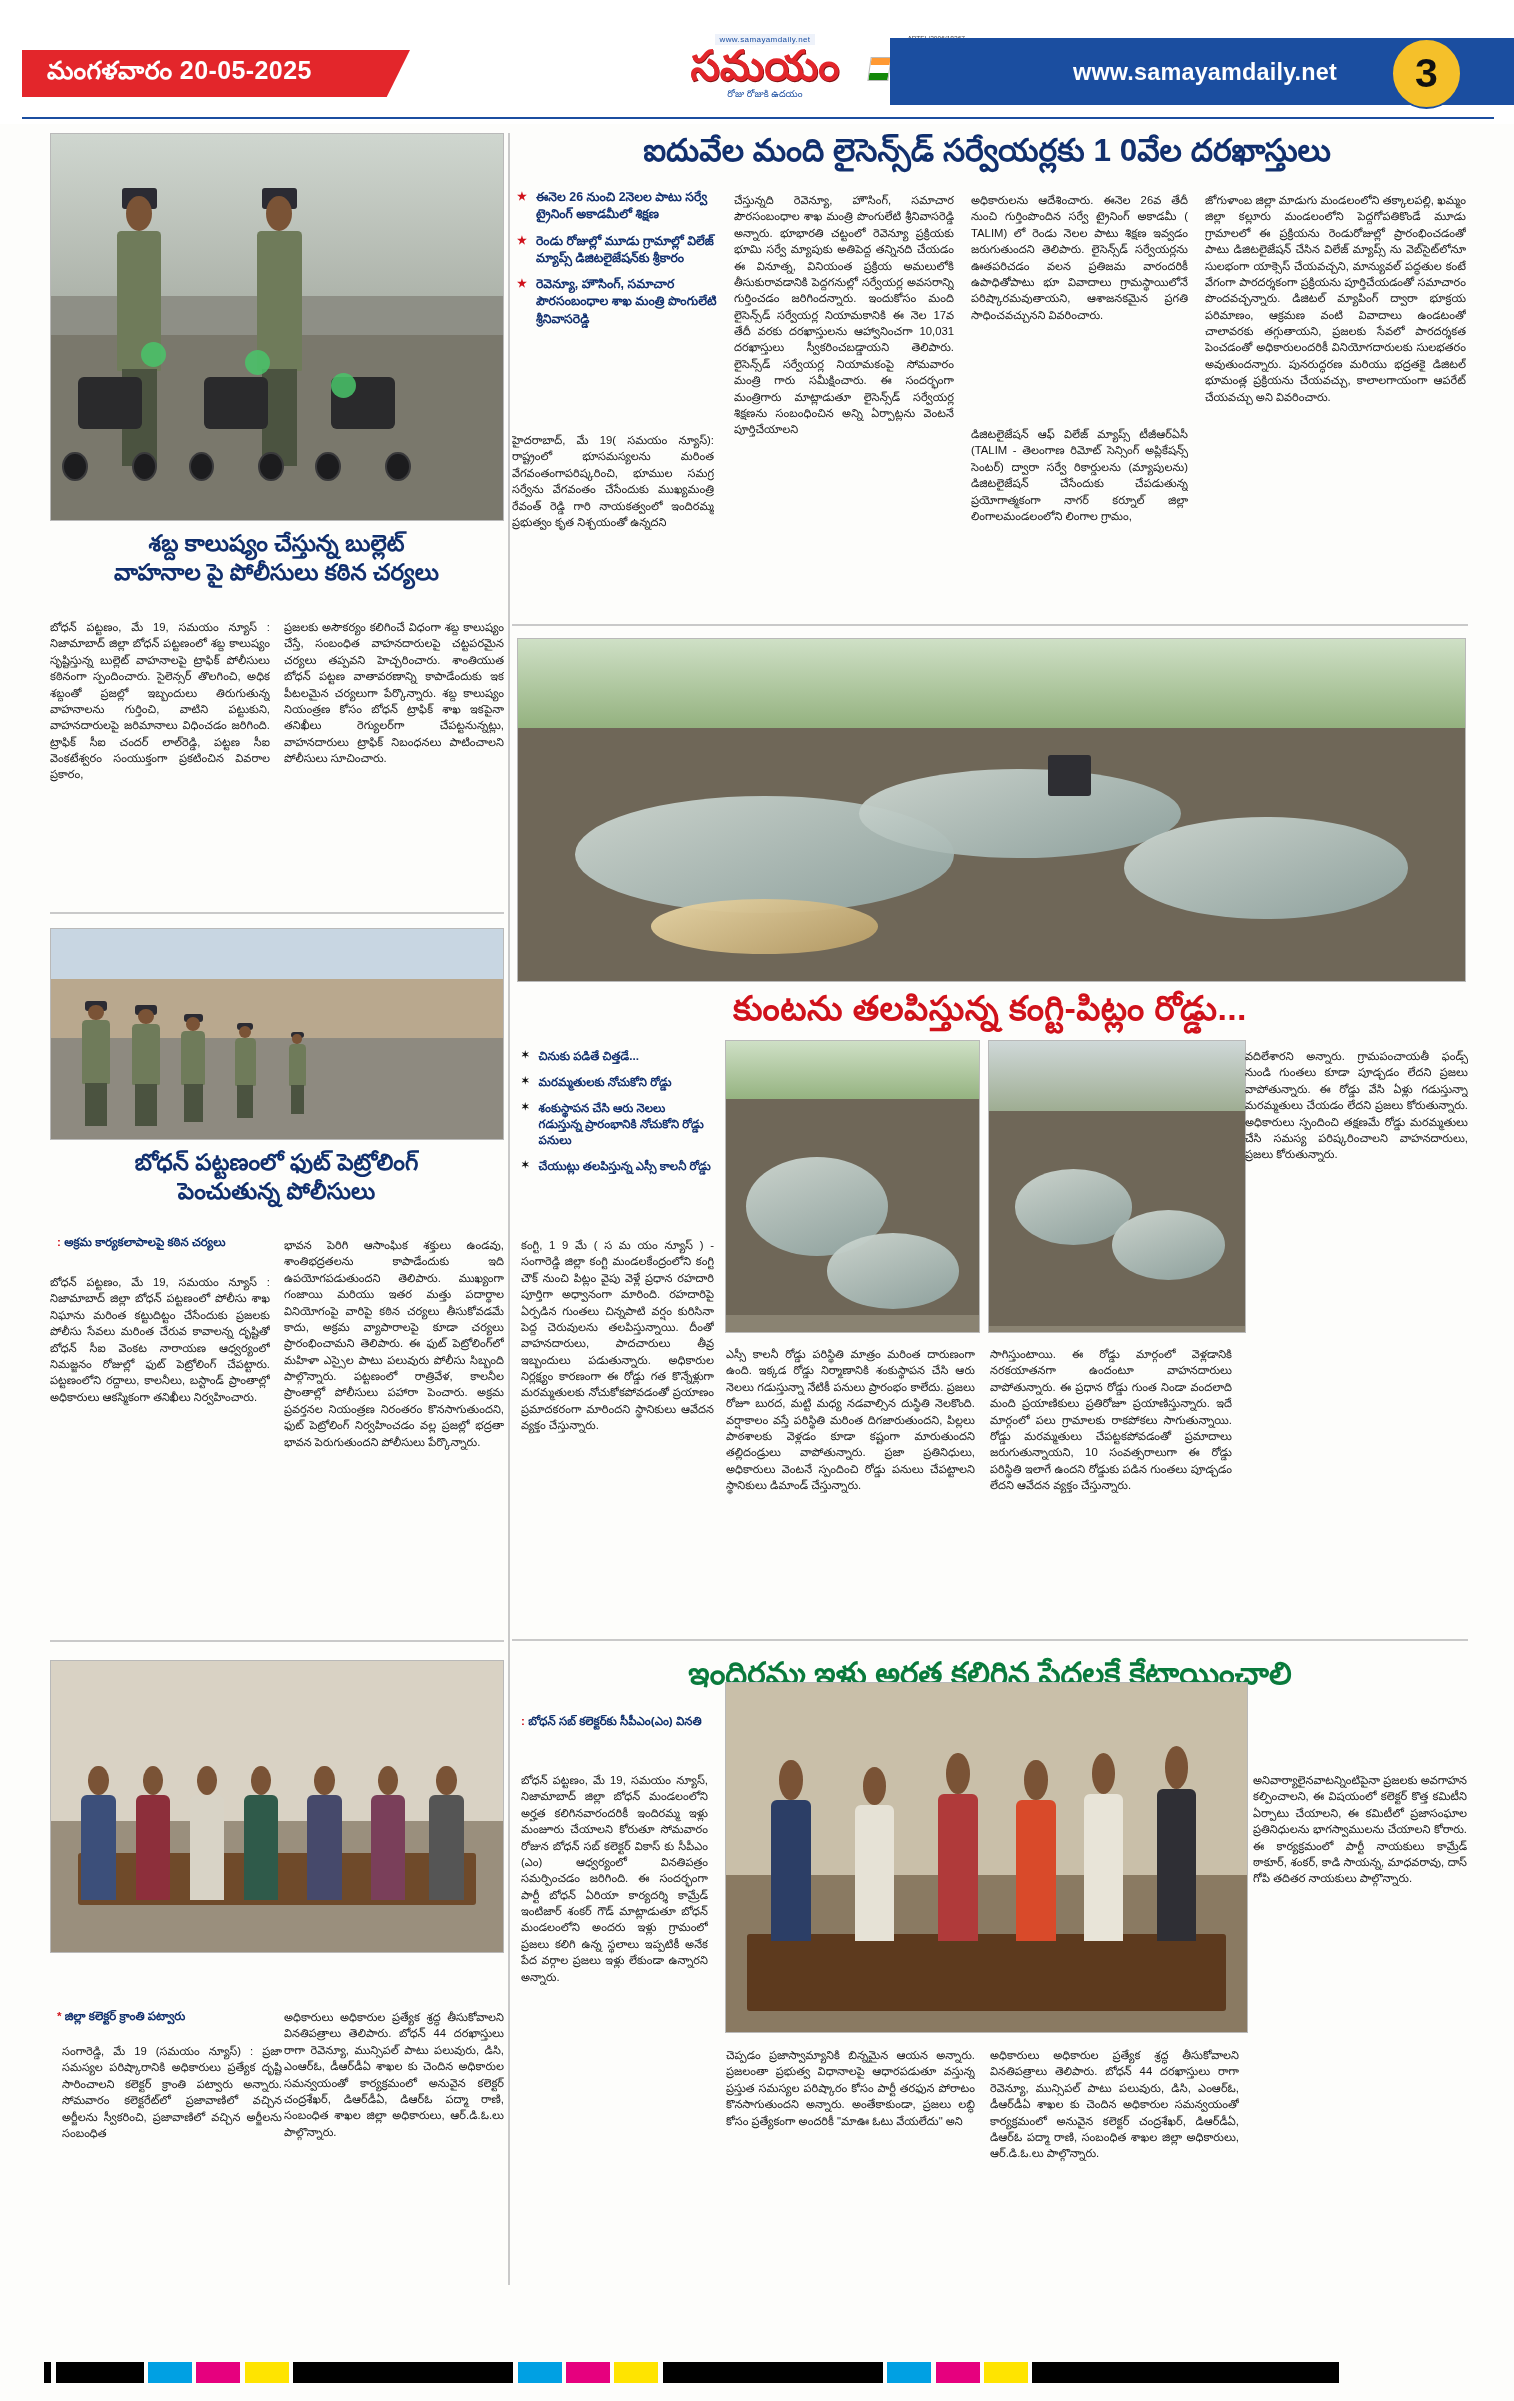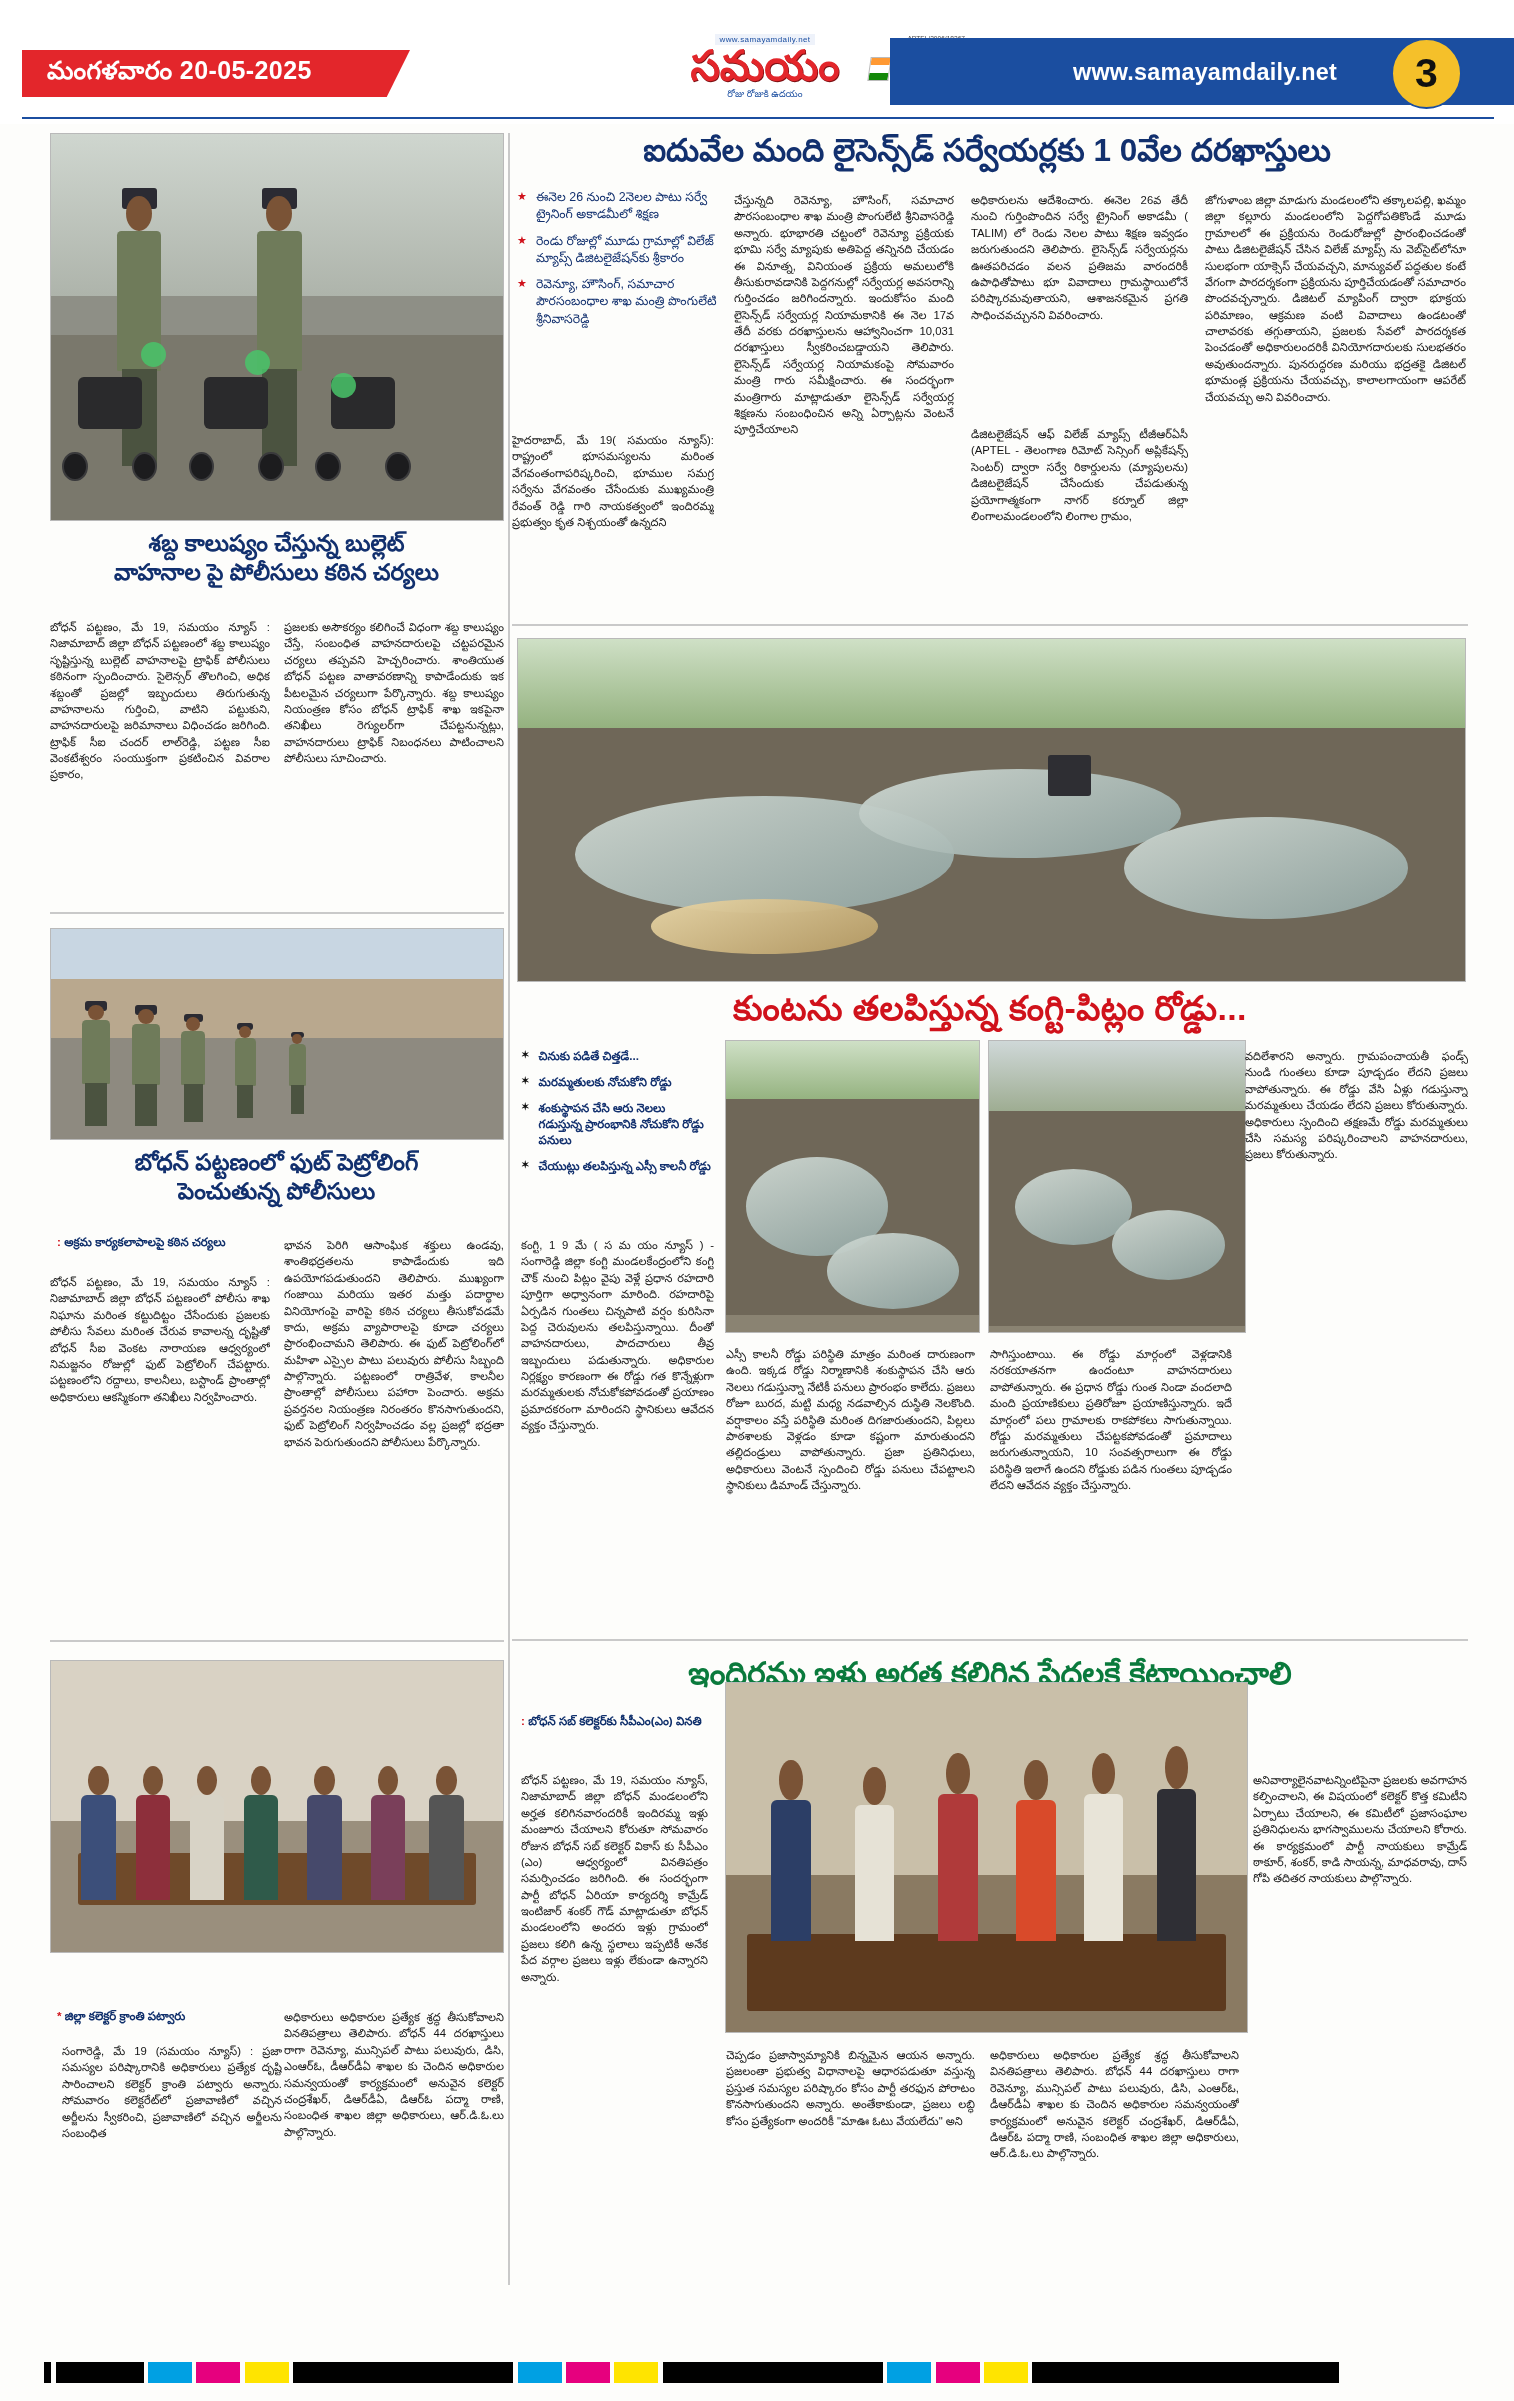--- a/index.html
+++ b/index.html
@@ -29,21 +29,21 @@
 
   .photo{position:absolute;box-sizing:border-box;overflow:hidden;}
 
   
   .hl-blue{color:#12306e;font-weight:bold;}
   .hl-red{color:#d0121b;font-weight:bold;}
   .hl-green{color:#0a7a3c;font-weight:bold;}
 
   .body-txt{font-size:11.3px;line-height:1.45;color:#141414;text-align:justify;}
   .kicker{font-size:11.7px;font-weight:bold;color:#0f2f6b;line-height:1.4;}
-  .bullets li{font-size:12.4px;font-weight:normal;color:#12306e;line-height:1.4;margin-bottom:8.8px;list-style:none;position:relative;padding-left:19px;}
+  .bullets li{font-size:12.4px;font-weight:bold;color:#12306e;line-height:1.4;margin-bottom:8.8px;list-style:none;position:relative;padding-left:19px;}
   .bullets li:before{content:"★";position:absolute;left:0;top:0;color:#d0121b;font-size:11px;}
   .bullets{margin:0;padding:0;}
   .bullets2 li{font-size:11.7px;font-weight:bold;color:#12306e;line-height:1.35;margin-bottom:10.2px;list-style:none;position:relative;padding-left:17.6px;}
   .bullets2 li:before{content:"✶";position:absolute;left:0;top:0;color:#111;font-size:10.2px;}
   .bullets2{margin:0;padding:0;}
 
   .col{position:absolute;box-sizing:border-box;}
 
   
   .p1{background:#7d7a6d;}
@@ -161,21 +161,21 @@
     <ul class="bullets">
       <li>ఈనెల 26 నుంచి 2నెలల పాటు సర్వే ట్రైనింగ్ అకాడమీలో శిక్షణ</li>
       <li>రెండు రోజుల్లో మూడు గ్రామాల్లో విలేజ్ మ్యాప్స్ డిజిటలైజేషన్‌కు శ్రీకారం</li>
       <li>రెవెన్యూ, హౌసింగ్, సమాచార పౌరసంబంధాల శాఖ మంత్రి పొంగులేటి శ్రీనివాసరెడ్డి</li>
     </ul>
   </div>
 
   <div class="col body-txt" style="left:512px;top:432px;width:202px;height:205px;overflow:hidden;">హైదరాబాద్, మే 19( సమయం న్యూస్): రాష్ట్రంలో భూసమస్యలను మరింత వేగవంతంగాపరిష్కరించి, భూముల సమగ్ర సర్వేను వేగవంతం చేసేందుకు ముఖ్యమంత్రి రేవంత్ రెడ్డి గారి నాయకత్వంలో ఇందిరమ్మ ప్రభుత్వం కృత నిశ్చయంతో ఉన్నదని</div>
   <div class="col body-txt" style="left:734px;top:192px;width:220px;height:445px;overflow:hidden;">చేస్తున్నది రెవెన్యూ, హౌసింగ్, సమాచార పౌరసంబంధాల శాఖ మంత్రి పొంగులేటి శ్రీనివాసరెడ్డి అన్నారు. భూభారతి చట్టంలో రెవెన్యూ ప్రక్రియకు భూమి సర్వే మ్యాపుకు అతిపెద్ద తన్నినది చేయడం ఈ వినూత్న, వినియంత ప్రక్రియ అమలులోకి తీసుకురావడానికి పెద్దగనుల్లో సర్వేయర్ల అవసరాన్ని గుర్తించడం జరిగిందన్నారు. ఇందుకోసం మంది లైసెన్స్‌డ్ సర్వేయర్ల నియామకానికి ఈ నెల 17వ తేదీ వరకు దరఖాస్తులను ఆహ్వానించగా 10,031 దరఖాస్తులు స్వీకరించబడ్డాయని తెలిపారు. లైసెన్స్‌డ్ సర్వేయర్ల నియామకంపై సోమవారం మంత్రి గారు సమీక్షించారు. ఈ సందర్భంగా మంత్రిగారు మాట్లాడుతూ లైసెన్స్‌డ్ సర్వేయర్ల శిక్షణను సంబంధించిన అన్ని ఏర్పాట్లను వెంటనే పూర్తిచేయాలని</div>
   <div class="col body-txt" style="left:971px;top:192px;width:217px;height:220px;overflow:hidden;">అధికారులను ఆదేశించారు. ఈనెల 26వ తేదీ నుంచి గుర్తింపొందిన సర్వే ట్రైనింగ్ అకాడమీ ( TALIM) లో రెండు నెలల పాటు శిక్షణ ఇవ్వడం జరుగుతుందని తెలిపారు. లైసెన్స్‌డ్ సర్వేయర్లను ఊతపరిచడం వలన ప్రతిజమ వారందరికీ ఉపాధితోపాటు భూ వివాదాలు గ్రామస్థాయిలోనే పరిష్కారమవుతాయని, ఆశాజనకమైన ప్రగతి సాధించవచ్చునని వివరించారు.</div>
-  <div class="col body-txt" style="left:971px;top:426px;width:217px;height:212px;overflow:hidden;">డిజిటలైజేషన్ ఆఫ్ విలేజ్ మ్యాప్స్ టీజీఆర్‌ఏసీ (APTEL - తెలంగాణ రిమోట్ సెన్సింగ్ అప్లికేషన్స్ సెంటర్) ద్వారా సర్వే రికార్డులను (మ్యాపులను) డిజిటలైజేషన్ చేసేందుకు చేపడుతున్న ప్రయోగాత్మకంగా నాగర్ కర్నూల్ జిల్లా లింగాలమండలంలోని లింగాల గ్రామం,</div>
+  <div class="col body-txt" style="left:971px;top:426px;width:217px;height:212px;overflow:hidden;">డిజిటలైజేషన్ ఆఫ్ విలేజ్ మ్యాప్స్ టీజీఆర్‌ఏసీ (TALIM - తెలంగాణ రిమోట్ సెన్సింగ్ అప్లికేషన్స్ సెంటర్) ద్వారా సర్వే రికార్డులను (మ్యాపులను) డిజిటలైజేషన్ చేసేందుకు చేపడుతున్న ప్రయోగాత్మకంగా నాగర్ కర్నూల్ జిల్లా లింగాలమండలంలోని లింగాల గ్రామం,</div>
   <div class="col body-txt" style="left:1205px;top:192px;width:261px;height:447px;overflow:hidden;">జోగుళాంబ జిల్లా మాడుగు మండలంలోని తక్కాలపల్లి, ఖమ్మం జిల్లా కల్లూరు మండలంలోని పెద్దగోపతికొండే మూడు గ్రామాలలో ఈ ప్రక్రియను రెండురోజుల్లో ప్రారంభించడంతో పాటు డిజిటలైజేషన్ చేసిన విలేజ్ మ్యాప్స్ ను వెబ్‌సైట్‌లోనూ సులభంగా యాక్సెస్ చేయవచ్చని, మాన్యువల్ పద్ధతుల కంటే వేగంగా పారదర్శకంగా ప్రక్రియను పూర్తిచేయడంతో సమాచారం పొందవచ్చన్నారు. డిజిటల్ మ్యాపింగ్ ద్వారా భూక్రయ పరిమాణం, ఆక్రమణ వంటి వివాదాలు ఉండటంతో చాలావరకు తగ్గుతాయని, ప్రజలకు సేవలో పారదర్శకత పెంచడంతో అధికారులందరికీ వినియోగదారులకు సులభతరం అవుతుందన్నారు. పునరుద్ధరణ మరియు భద్రతకై డిజిటల్ భూమంత్ల ప్రక్రియను చేయవచ్చు, కాలాలగాయంగా ఆపరేట్ చేయవచ్చు అని వివరించారు.</div>
 
   <div class="panel" style="left:45px;top:529px;width:463px;height:79px;">
     <div class="hl-blue" style="font-size:23px;line-height:1.25;text-align:center;">శబ్ద కాలుష్యం చేస్తున్న బుల్లెట్</div>
     <div class="hl-blue" style="font-size:23px;line-height:1.25;text-align:center;">వాహనాల పై పోలీసులు కఠిన చర్యలు</div>
   </div>
   <div class="col body-txt" style="left:50px;top:619px;width:220px;height:278px;overflow:hidden;">బోధన్ పట్టణం, మే 19, సమయం న్యూస్ : నిజామాబాద్ జిల్లా బోధన్ పట్టణంలో శబ్ద కాలుష్యం సృష్టిస్తున్న బుల్లెట్ వాహనాలపై ట్రాఫిక్ పోలీసులు కఠినంగా స్పందించారు. సైలెన్సర్ తొలగించి, అధిక శబ్దంతో ప్రజల్లో ఇబ్బందులు తిరుగుతున్న వాహనాలను గుర్తించి, వాటిని పట్టుకుని, వాహనదారులపై జరిమానాలు విధించడం జరిగింది. ట్రాఫిక్ సీఐ చందర్ లాల్‌రెడ్డి, పట్టణ సీఐ వెంకటేశ్వరం సంయుక్తంగా ప్రకటించిన వివరాల ప్రకారం,</div>
   <div class="col body-txt" style="left:284px;top:619px;width:220px;height:278px;overflow:hidden;">ప్రజలకు అసౌకర్యం కలిగించే విధంగా శబ్ద కాలుష్యం చేస్తే, సంబంధిత వాహనదారులపై చట్టపరమైన చర్యలు తప్పవని హెచ్చరించారు. శాంతియుత బోధన్ పట్టణ వాతావరణాన్ని కాపాడేందుకు ఇక పీటలమైన చర్యలుగా పేర్కొన్నారు. శబ్ద కాలుష్యం నియంత్రణ కోసం బోధన్ ట్రాఫిక్ శాఖ ఇకపైనా తనిఖీలు రెగ్యులర్‌గా చేపట్టనున్నట్లు, వాహనదారులు ట్రాఫిక్ నిబంధనలు పాటించాలని పోలీసులు సూచించారు.</div>
 
   <div class="photo roadphoto hairline" style="left:517px;top:638px;width:949px;height:344px;">

